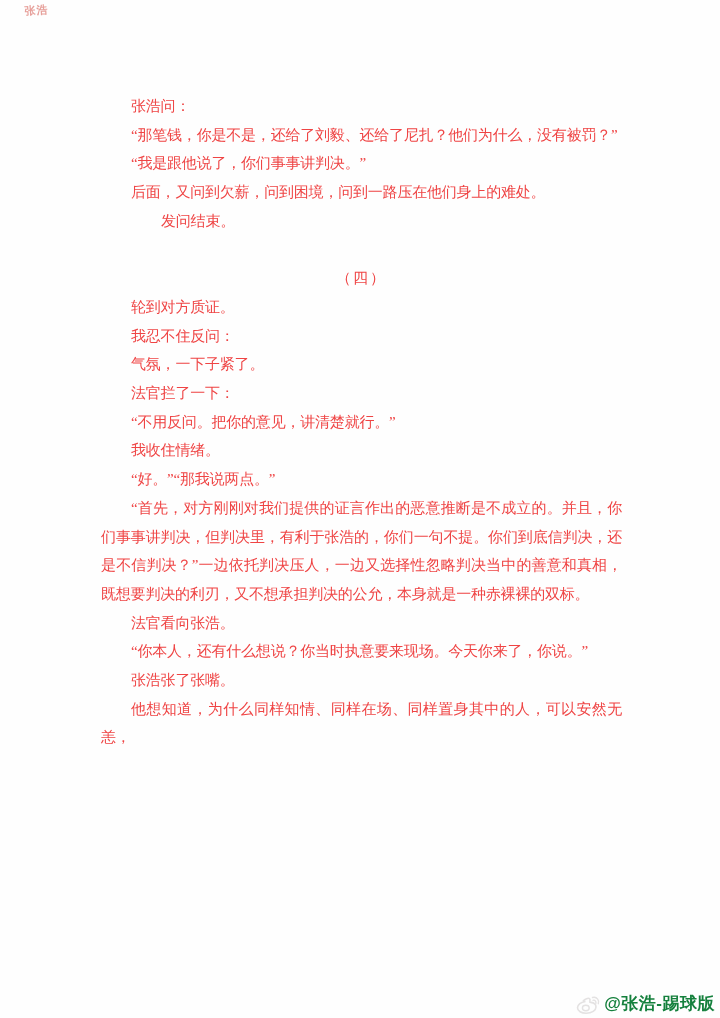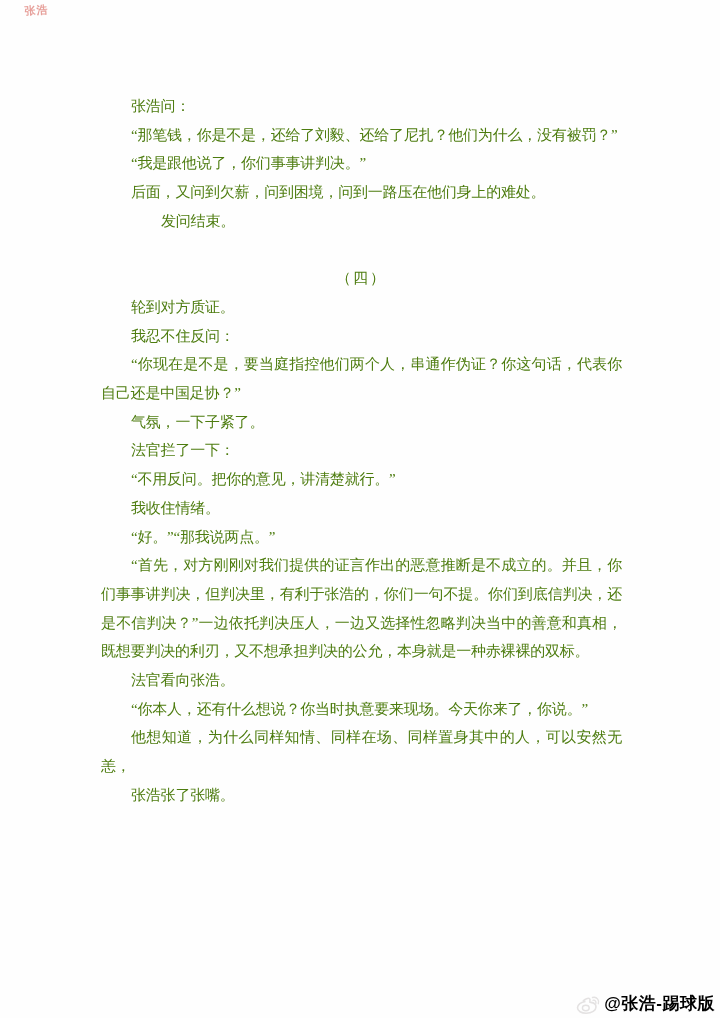--- a/index.html
+++ b/index.html
@@ -38,21 +38,21 @@
     word-break: break-all;
   }
   
   .content {
     position: absolute;
     left: 101px;
     top: 92px;
     width: 521px;
     font-size: 15px;
     line-height: 28.7px;
-    color: #4d7c0f;
+    color: #ef4444;
     text-align: justify;
     letter-spacing: -0.2px;
   }
   .content p {
     margin: 0;
     padding: 0;
     text-indent: 2em;
   }
   .content p.extra-indent {
     text-indent: 4em;
@@ -64,21 +64,21 @@
     letter-spacing: 2px;
   }
   
   .watermark {
     position: absolute;
     right: 5px;
     bottom: 3px;
     display: flex;
     align-items: center;
     gap: 3px;
-    color: #000000;
+    color: #15803d;
     font-size: 17px;
     font-weight: bold;
     font-family: "Liberation Sans", "DejaVu Sans", sans-serif;
     letter-spacing: 0.5px;
     user-select: none;
   }
   .watermark svg {
     display: block;
   }
 </style>
@@ -91,31 +91,30 @@
 
   <div class="content" id="doc-body">
       <p class="">张浩问：</p>
       <p class="">“那笔钱，你是不是，还给了刘毅、还给了尼扎？他们为什么，没有被罚？”</p>
       <p class="">“我是跟他说了，你们事事讲判决。”</p>
       <p class="">后面，又问到欠薪，问到困境，问到一路压在他们身上的难处。</p>
       <p class="extra-indent">发问结束。</p>
       <p class="section">（四）</p>
       <p class="">轮到对方质证。</p>
       <p class="">我忍不住反问：</p>
-      <p class="">“你现在是不是，要当庭指控他们两个人，串通作伪证？你这句话，代表你自己还是中国足协？”</p>
       <p class="">气氛，一下子紧了。</p>
       <p class="">法官拦了一下：</p>
       <p class="">“不用反问。把你的意见，讲清楚就行。”</p>
       <p class="">我收住情绪。</p>
       <p class="">“好。”“那我说两点。”</p>
       <p class="">“首先，对方刚刚对我们提供的证言作出的恶意推断是不成立的。并且，你们事事讲判决，但判决里，有利于张浩的，你们一句不提。你们到底信判决，还是不信判决？”一边依托判决压人，一边又选择性忽略判决当中的善意和真相，既想要判决的利刃，又不想承担判决的公允，本身就是一种赤裸裸的双标。</p>
       <p class="">法官看向张浩。</p>
       <p class="">“你本人，还有什么想说？你当时执意要来现场。今天你来了，你说。”</p>
+      <p class="">张浩张了张嘴。</p>
       <p class="">他想知道，为什么同样知情、同样在场、同样置身其中的人，可以安然无恙，</p>
-      <p class="">张浩张了张嘴。</p>
     </div>
 
   <div class="watermark">
     <span>
       <svg width="26" height="22" viewBox="0 0 26 22" fill="none">
         <path d="M10.5 8.5c-4.5.5-8 3.2-8 6.2 0 3.3 4 5.6 8.6 5.6 5.8 0 9.9-3 9.9-6.3 0-2.6-2.6-4.3-5.2-4.6-.9-.1-1.4-.3-1-1.2.4-1 .4-1.9-.3-2.5-1.3-1.1-4.5.4-6.6 2.5" stroke="#e4e2e2" stroke-width="1.6"></path>
         <path d="M17.5 4.5c1.9-.6 4 0 5.2 1.6 1 1.3 1.2 3 .6 4.6" stroke="#e4e2e2" stroke-width="1.4" stroke-linecap="round"></path>
         <path d="M18 7.3c.9-.3 1.9 0 2.5.8.5.7.6 1.5.3 2.3" stroke="#e4e2e2" stroke-width="1.4" stroke-linecap="round"></path>
         <ellipse cx="10.8" cy="15" rx="3.4" ry="2.7" stroke="#e4e2e2" stroke-width="1.4"></ellipse>
       </svg>

